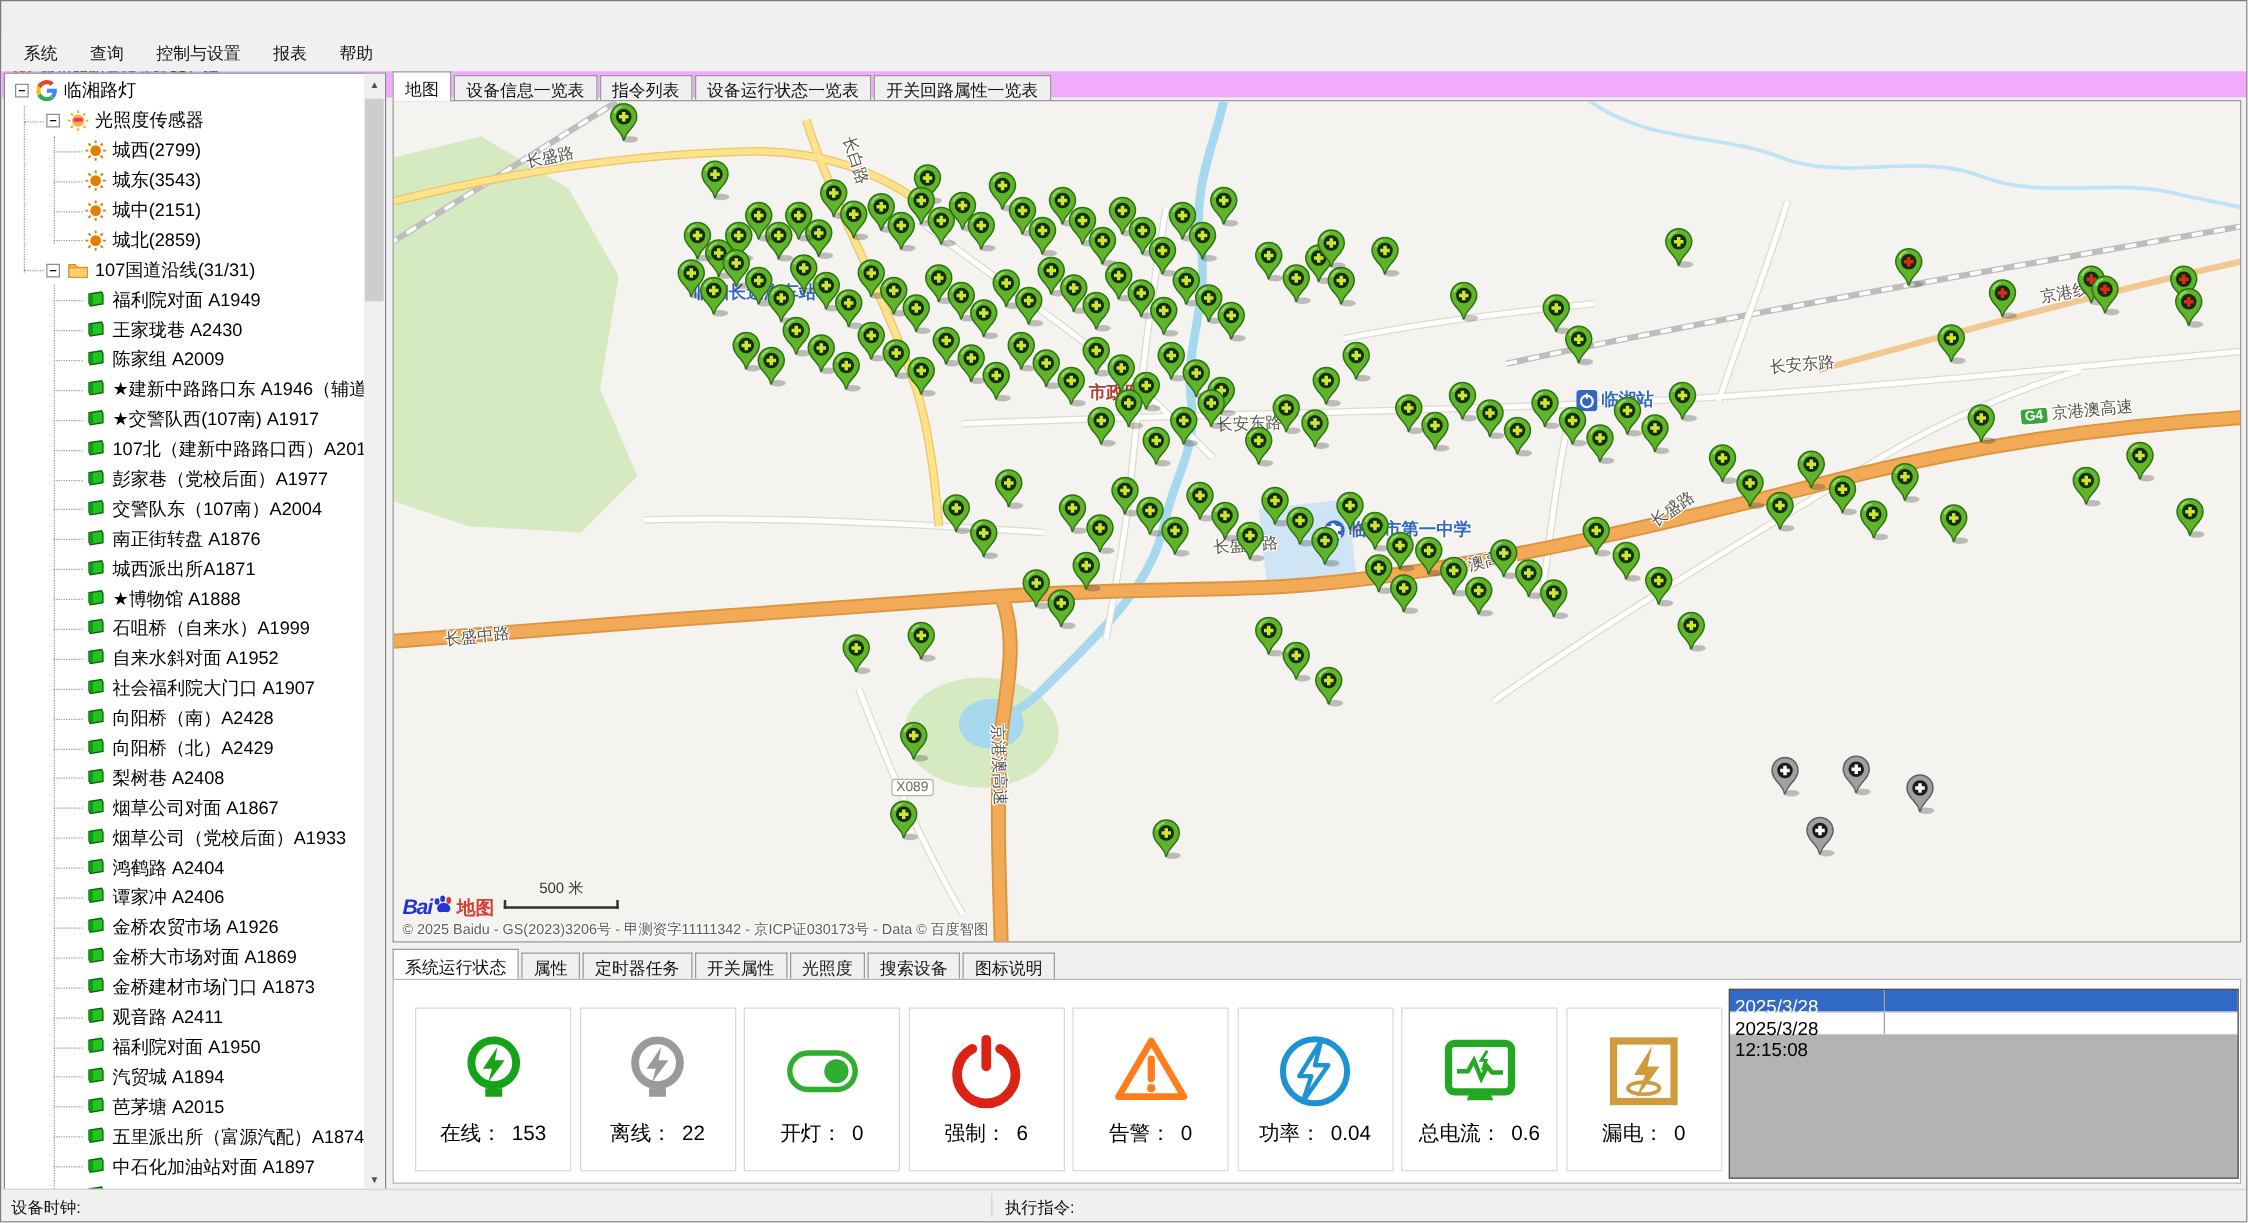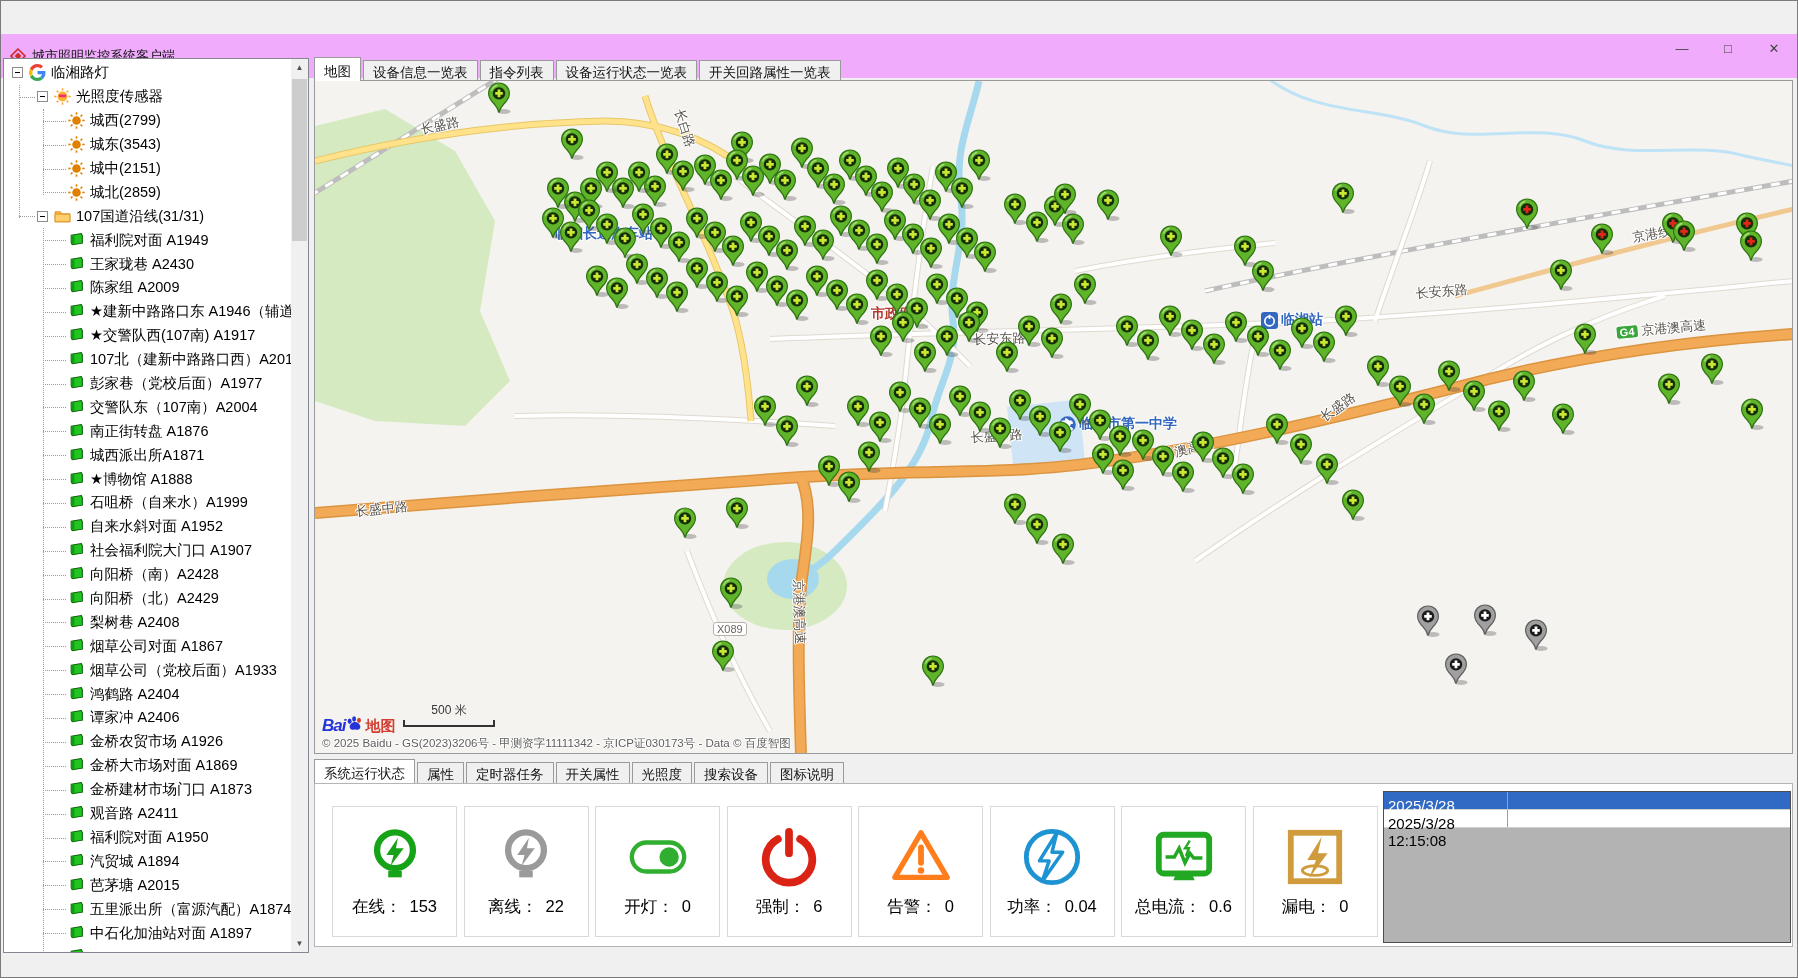--- a/index.html
+++ b/index.html
@@ -113,20 +113,27 @@
       </svg>
     </span>
     <span class="title-text">城市照明监控系统客户端</span>
     <div class="win-btns">
       <div class="win-btn">—</div>
       <div class="win-btn">□</div>
       <div class="win-btn close">✕</div>
     </div>
   </div>
 
+  <div class="menubar" id="menubar">
+      <div class="menu-item">系统</div>
+      <div class="menu-item">查询</div>
+      <div class="menu-item">控制与设置</div>
+      <div class="menu-item">报表</div>
+      <div class="menu-item">帮助</div>
+    </div>
 
   <div class="left-panel">
     <div class="tree" id="tree">
         <div class="tree-row">
           <span class="expander" style="margin-left: 8px;"></span>
           <span class="ticon" style="margin-left: 6px;"><svg viewBox="0 0 48 48" width="17" height="17">
               <path fill="#EA4335" d="M24 9.5c3.5 0 6.6 1.2 9 3.5l6.7-6.7C35.6 2.5 30.2 0 24 0 14.6 0 6.5 5.4 2.6 13.2l7.8 6.1C12.3 13.2 17.7 9.5 24 9.5z"></path>
               <path fill="#4285F4" d="M46.5 24.5c0-1.6-.1-3.1-.4-4.5H24v9h12.7c-.6 3-2.2 5.5-4.8 7.2l7.4 5.8c4.3-4 7.2-10 7.2-17.5z"></path>
               <path fill="#FBBC05" d="M10.4 28.7c-.5-1.5-.8-3-.8-4.7s.3-3.2.8-4.7l-7.8-6.1C.9 16.5 0 20.1 0 24s.9 7.5 2.6 10.8l7.8-6.1z"></path>
               <path fill="#34A853" d="M24 48c6.2 0 11.4-2 15.2-5.5l-7.4-5.8c-2 1.4-4.7 2.2-7.8 2.2-6.3 0-11.7-3.7-13.6-8.9l-7.8 6.1C6.5 42.6 14.6 48 24 48z"></path>
@@ -1901,14 +1908,19 @@
           <div class="ev-row selected">
             <div class="c1">2025/3/28 12:15:08</div>
           </div>
           <div class="ev-row">
             <div class="c1">2025/3/28 12:15:08</div>
           </div>
         </div>
     </div>
   </div>
 
+  <div class="statusbar">
+    <span class="sb-left">设备时钟:</span>
+    <span class="sb-sep"></span>
+    <span class="sb-center">执行指令:</span>
+  </div>
 
 </div>
 
 </body></html>

